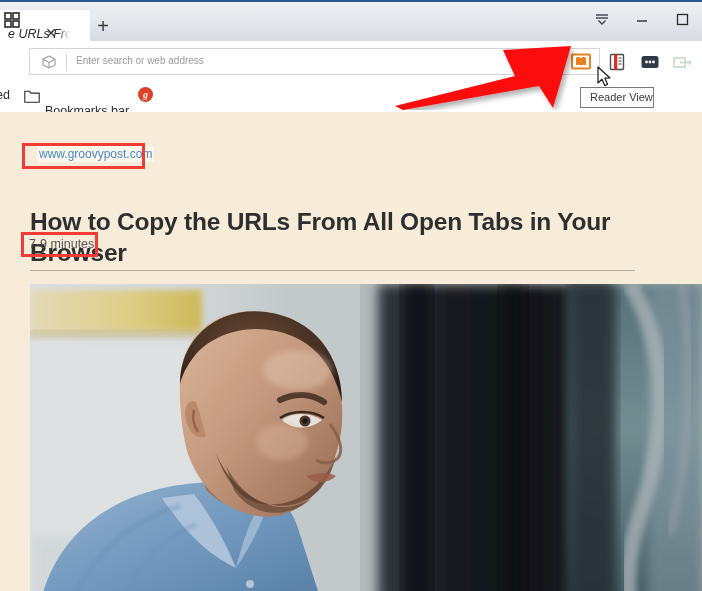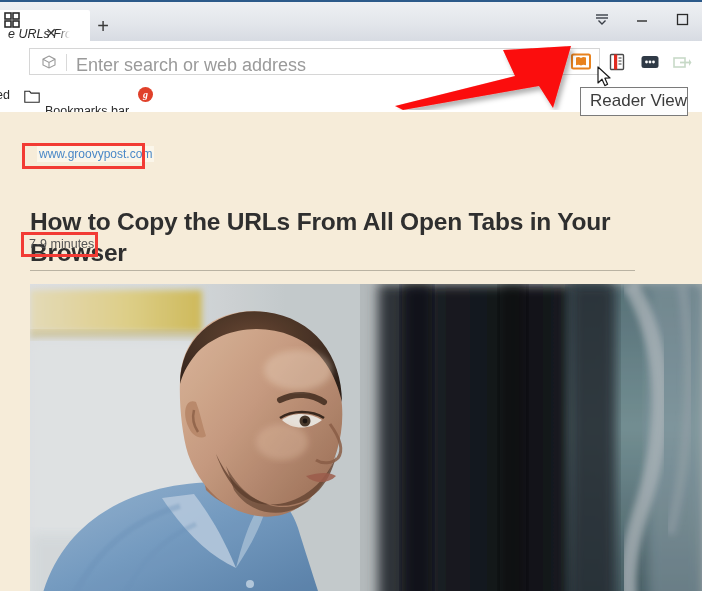--- a/index.html
+++ b/index.html
@@ -55,21 +55,21 @@
     background:#ffffff;box-sizing:border-box;
   }
   .grid-icon{position:absolute;left:2px;top:10px;width:20px;height:20px;}
   .addrbar{
     position:absolute;left:29px;top:48px;width:571px;height:27px;
     border:1px solid #d6d6d6;background:#fff;box-sizing:border-box;
   }
   .addr-globe{position:absolute;left:11px;top:5px;width:16px;height:16px;}
   .addr-sep{position:absolute;left:36px;top:5px;width:1px;height:17px;background:#d9d9d9;}
   .addr-placeholder{
-    position:absolute;left:46px;top:6px;font-size:18px;color:#9a9a9a;white-space:nowrap;
+    position:absolute;left:46px;top:6px;font-size:10px;color:#9a9a9a;white-space:nowrap;
   }
   .reader-btn{position:absolute;left:571px;top:53px;width:20px;height:17px;}
   .tb-icon{position:absolute;top:52px;width:20px;height:20px;}
 
   
   .bmbar{
     position:absolute;left:0;top:81px;width:702px;height:30px;background:#fff;
   }
   .bm-trunc{
     position:absolute;left:-4px;top:88px;font-size:12.5px;color:#2b2b2b;
@@ -87,21 +87,21 @@
   }
   .bm-label2::after{
     content:"";position:absolute;right:0;top:0;width:22px;height:16px;
     background:linear-gradient(90deg,rgba(255,255,255,0),#ffffff 80%);
   }
 
   
   .cursor{position:absolute;left:597px;top:66px;width:16px;height:22px;}
   .tooltip{
     position:absolute;left:580px;top:87px;padding:3px 0 4px 9px;
-    background:#fdfdfd;border:1px solid #7a7a7a;font-size:17px;color:#3b3b3b;
+    background:#fdfdfd;border:1px solid #7a7a7a;font-size:11px;color:#3b3b3b;
     white-space:nowrap;
   }
 
   
   .content{
     position:absolute;left:0;top:112px;width:702px;height:479px;
     background:#f6ecd9;overflow:hidden;
   }
   .content-inner{position:absolute;left:0;top:0;width:702px;}
   .site-url{

